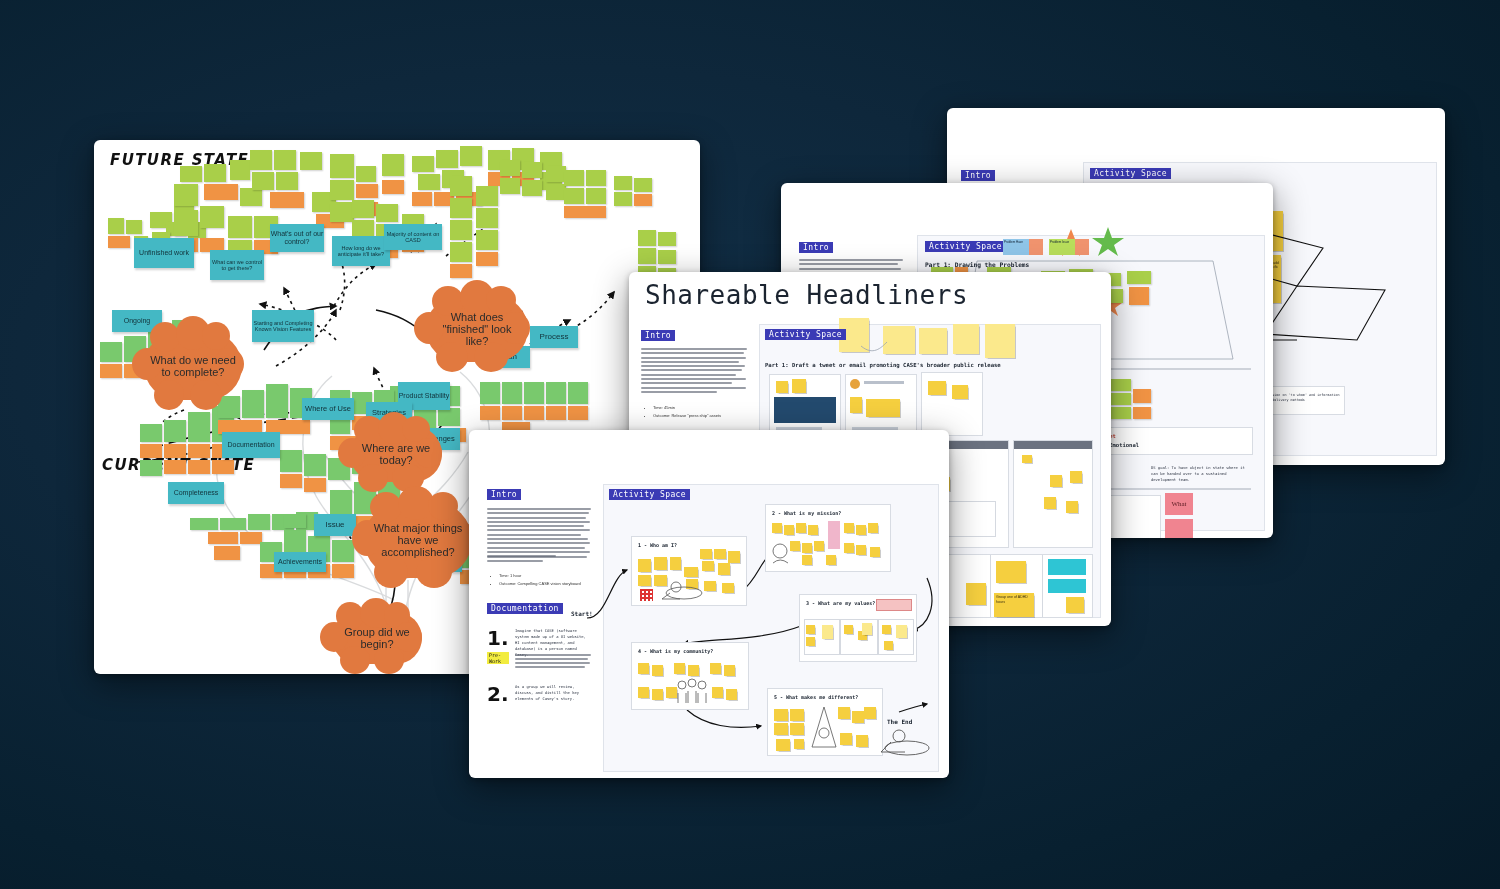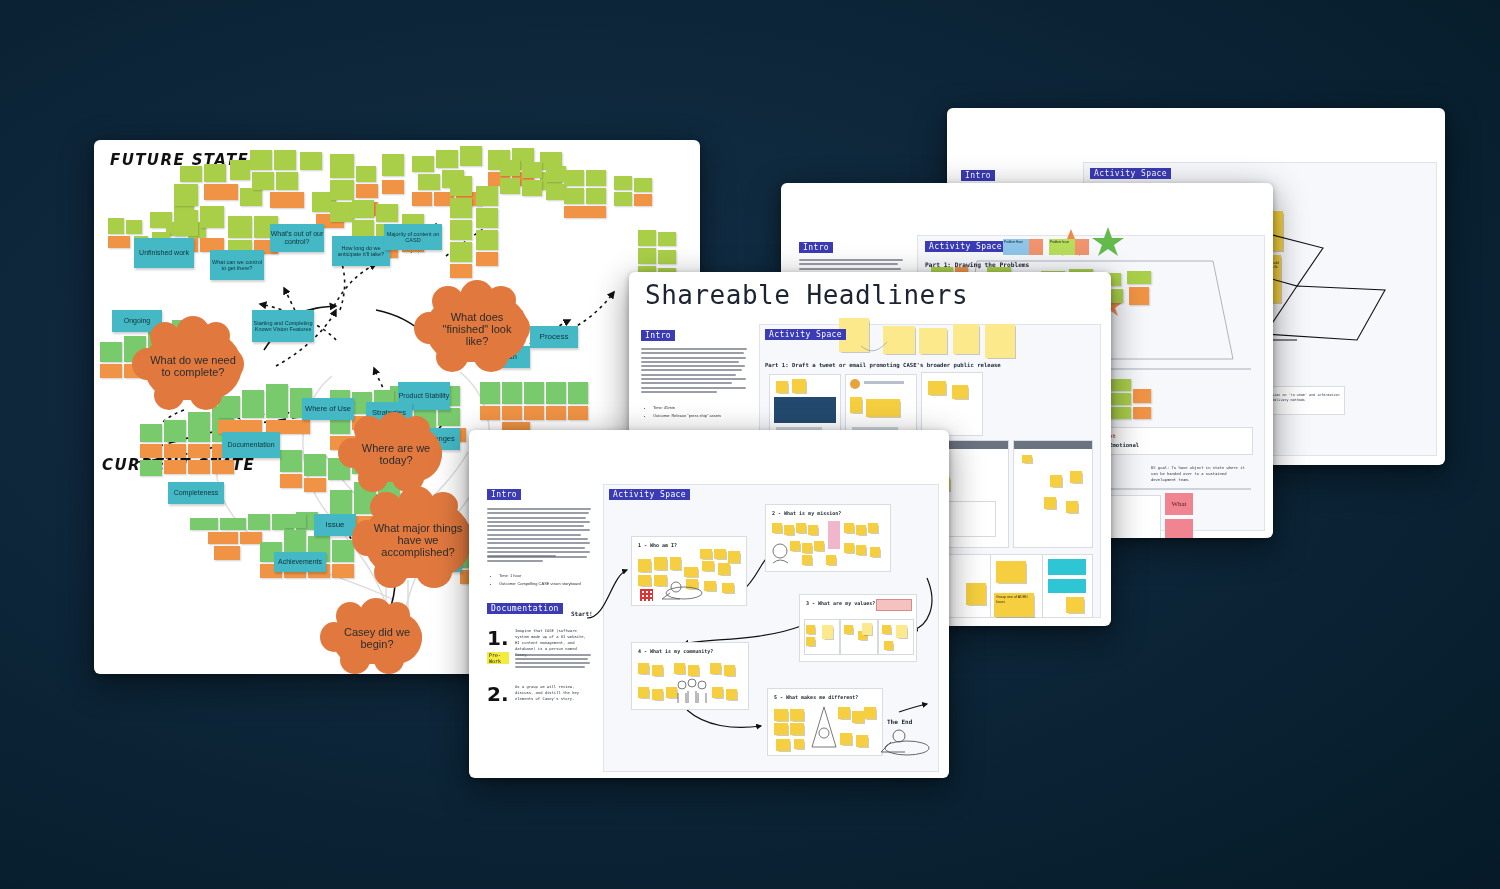--- a/index.html
+++ b/index.html
@@ -845,21 +845,21 @@
     </div>
 
     <div class="cloud" style="left:238px;top:472px;width:78px;height:52px;border-radius:36px;font-size:11px;padding:0 6px;">
       <div class="cbubble" style="left:4px;top:-10px;width:28px;height:28px;"></div>
       <div class="cbubble" style="left:28px;top:-14px;width:32px;height:30px;"></div>
       <div class="cbubble" style="left:52px;top:-10px;width:26px;height:26px;"></div>
       <div class="cbubble" style="left:-12px;top:10px;width:28px;height:30px;"></div>
       <div class="cbubble" style="left:62px;top:10px;width:28px;height:30px;"></div>
       <div class="cbubble" style="left:8px;top:34px;width:30px;height:28px;"></div>
       <div class="cbubble" style="left:42px;top:34px;width:30px;height:28px;"></div>
-      <span style="position:relative;z-index:2;">Casey did we begin?</span>
+      <span style="position:relative;z-index:2;">Group did we begin?</span>
     </div>
 
     <div class="cloud" style="left:382px;top:322px;width:78px;height:62px;border-radius:38px;font-size:10px;padding:0 6px;overflow:hidden;">
       <div class="cbubble" style="left:4px;top:-10px;width:28px;height:28px;"></div>
       <div class="cbubble" style="left:28px;top:-14px;width:32px;height:32px;"></div>
       <div class="cbubble" style="left:52px;top:-10px;width:26px;height:26px;"></div>
       <div class="cbubble" style="left:-12px;top:14px;width:28px;height:34px;"></div>
       <div class="cbubble" style="left:62px;top:14px;width:28px;height:34px;"></div>
       <div class="cbubble" style="left:8px;top:44px;width:30px;height:28px;"></div>
       <div class="cbubble" style="left:42px;top:44px;width:30px;height:28px;"></div>

